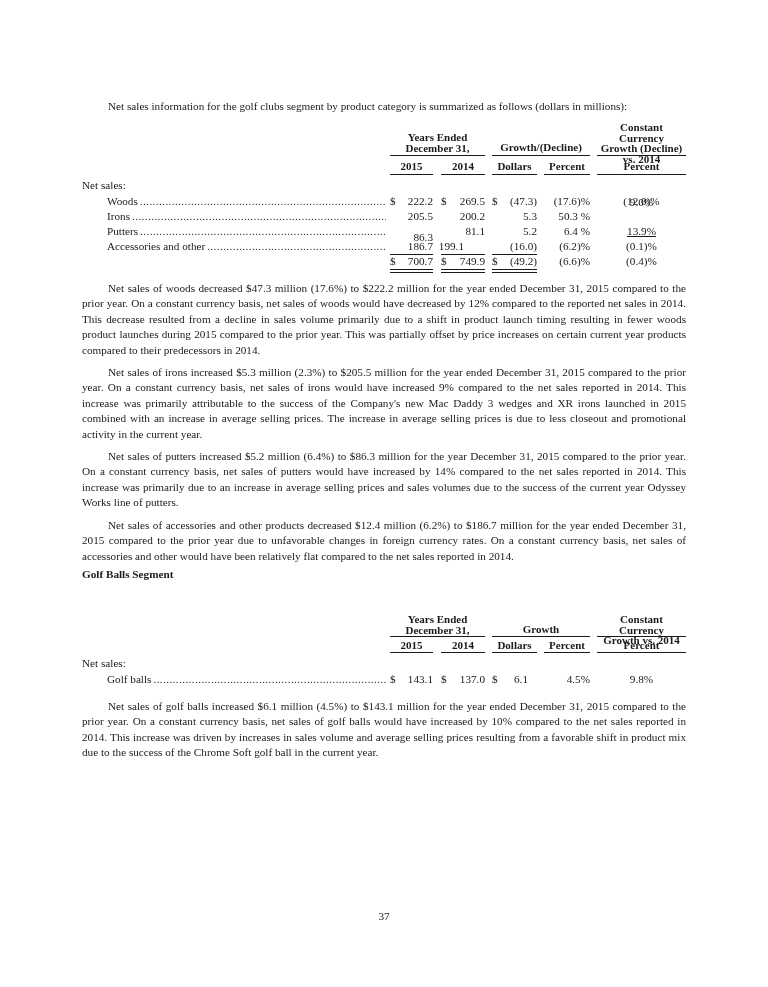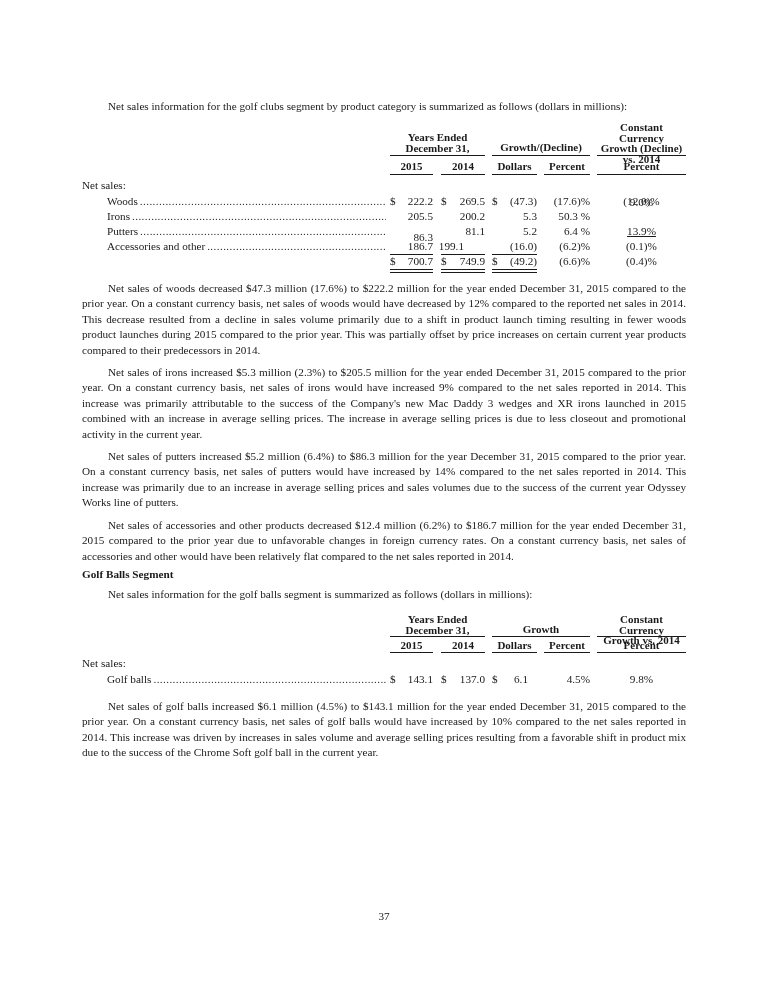--- a/index.html
+++ b/index.html
@@ -118,21 +118,20 @@
     <div class="dbl" style="left:441px; width:44px; top:269px;"></div>
     <div class="dbl" style="left:492px; width:45px; top:269px;"></div>
   </div>
 
   <p class="para" style="top:281px;"><span class="indent"></span><span>Net sales of woods decreased $47.3 million (17.6%) to $222.2 million for the year ended December 31, 2015 compared to the prior year. On a constant currency basis, net sales of woods would have decreased by 12% compared to the reported net sales in 2014. This decrease resulted from a decline in sales volume primarily due to a shift in product launch timing resulting in fewer woods product launches during 2015 compared to the prior year. This was partially offset by price increases on certain current year products compared to their predecessors in 2014.</span></p>
   <p class="para" style="top:365px;"><span class="indent"></span><span>Net sales of irons increased $5.3 million (2.3%) to $205.5 million for the year ended December 31, 2015 compared to the prior year. On a constant currency basis, net sales of irons would have increased 9% compared to the net sales reported in 2014. This increase was primarily attributable to the success of the Company's new Mac Daddy 3 wedges and XR irons launched in 2015 combined with an increase in average selling prices. The increase in average selling prices is due to less closeout and promotional activity in the current year.</span></p>
   <p class="para" style="top:449px;"><span class="indent"></span><span>Net sales of putters increased $5.2 million (6.4%) to $86.3 million for the year December 31, 2015 compared to the prior year. On a constant currency basis, net sales of putters would have increased by 14% compared to the net sales reported in 2014.  This increase was primarily due to an increase in average selling prices and sales volumes due to the success of the current year Odyssey Works line of putters.</span></p>
   <p class="para" style="top:518px;"><span class="indent"></span><span>Net sales of accessories and other products decreased $12.4 million (6.2%) to $186.7 million for the year ended December 31, 2015 compared to the prior year due to unfavorable changes in foreign currency rates. On a constant currency basis, net sales of accessories and other would have been relatively flat compared to the net sales reported in 2014.</span></p>
 
   <p class="heading" style="top:568px;">Golf Balls Segment</p>
-  <p class="intro" style="top:587px;">Net sales information for the golf balls segment is summarized as follows (dollars in millions):</p>
 
   <div>
     <div class="hdr" style="left:390px; width:95px; top:614px;">
       <div>Years Ended</div>
       <div>December 31,</div>
     </div>
     <div class="hdr" style="left:492px; width:98px; top:624px;">Growth</div>
     <div class="hdr" style="left:597px; width:89px; top:614px;">
       <div>Constant Currency</div>
       <div>Growth vs. 2014</div>

